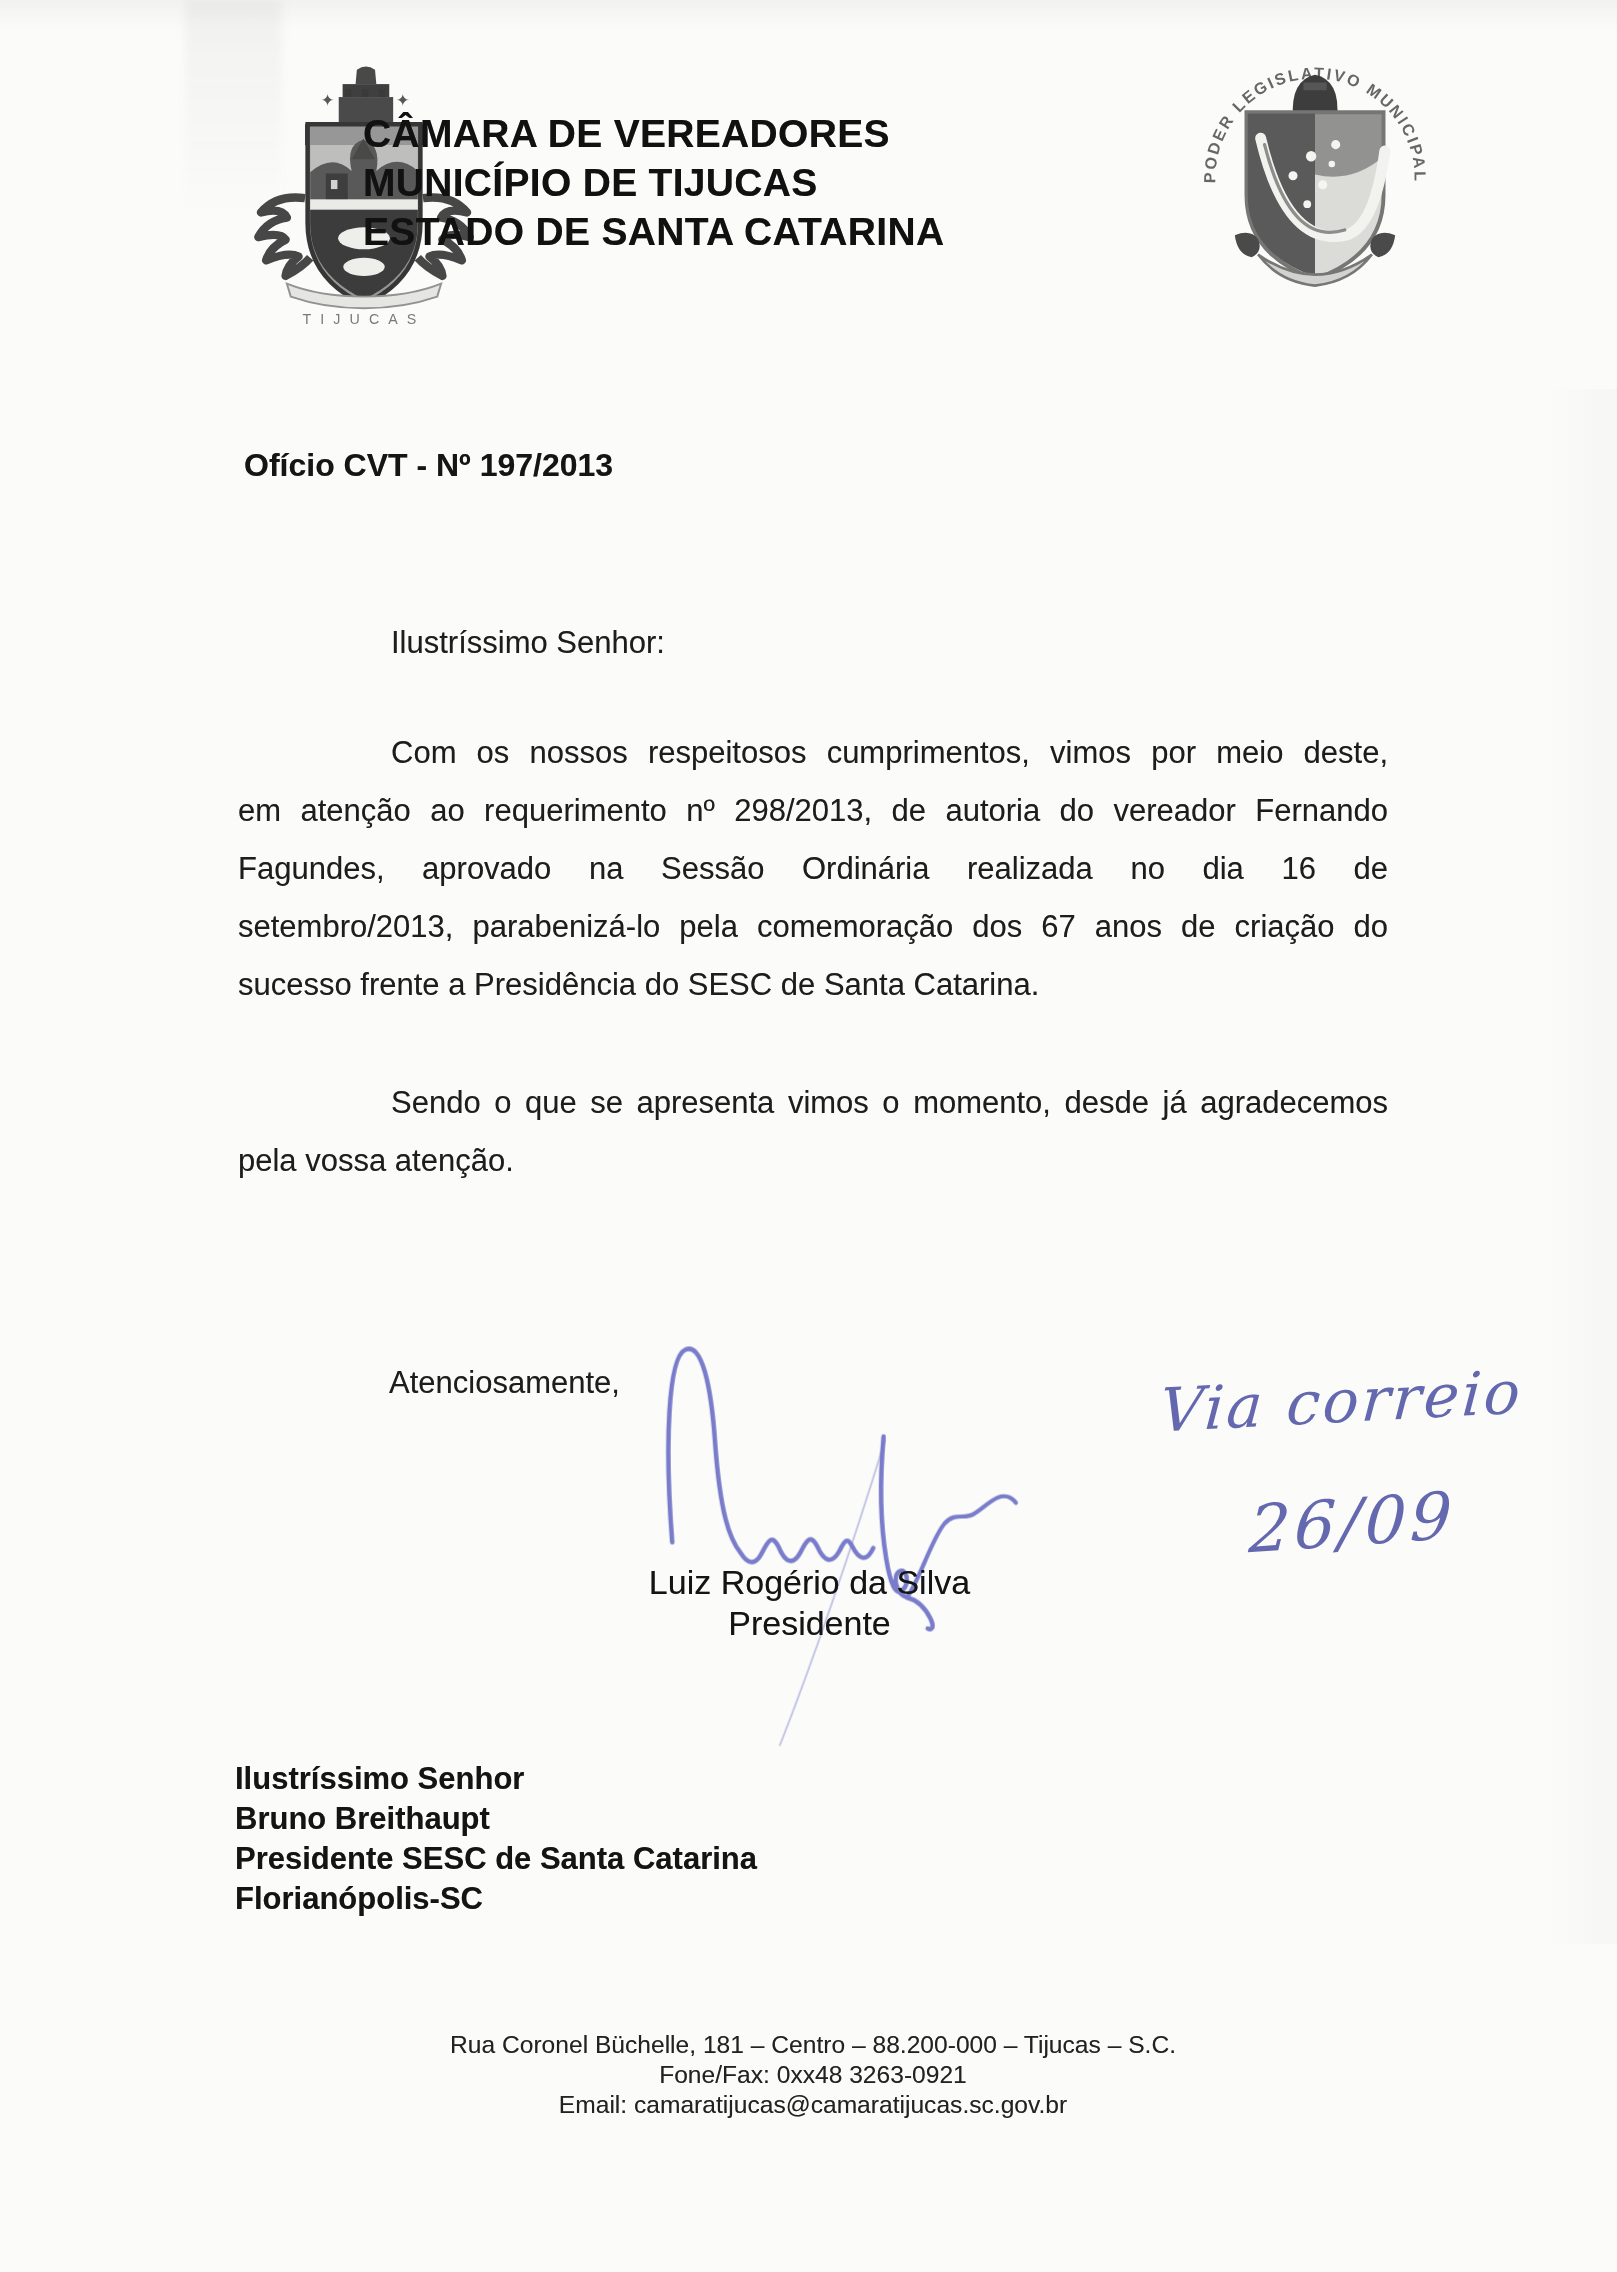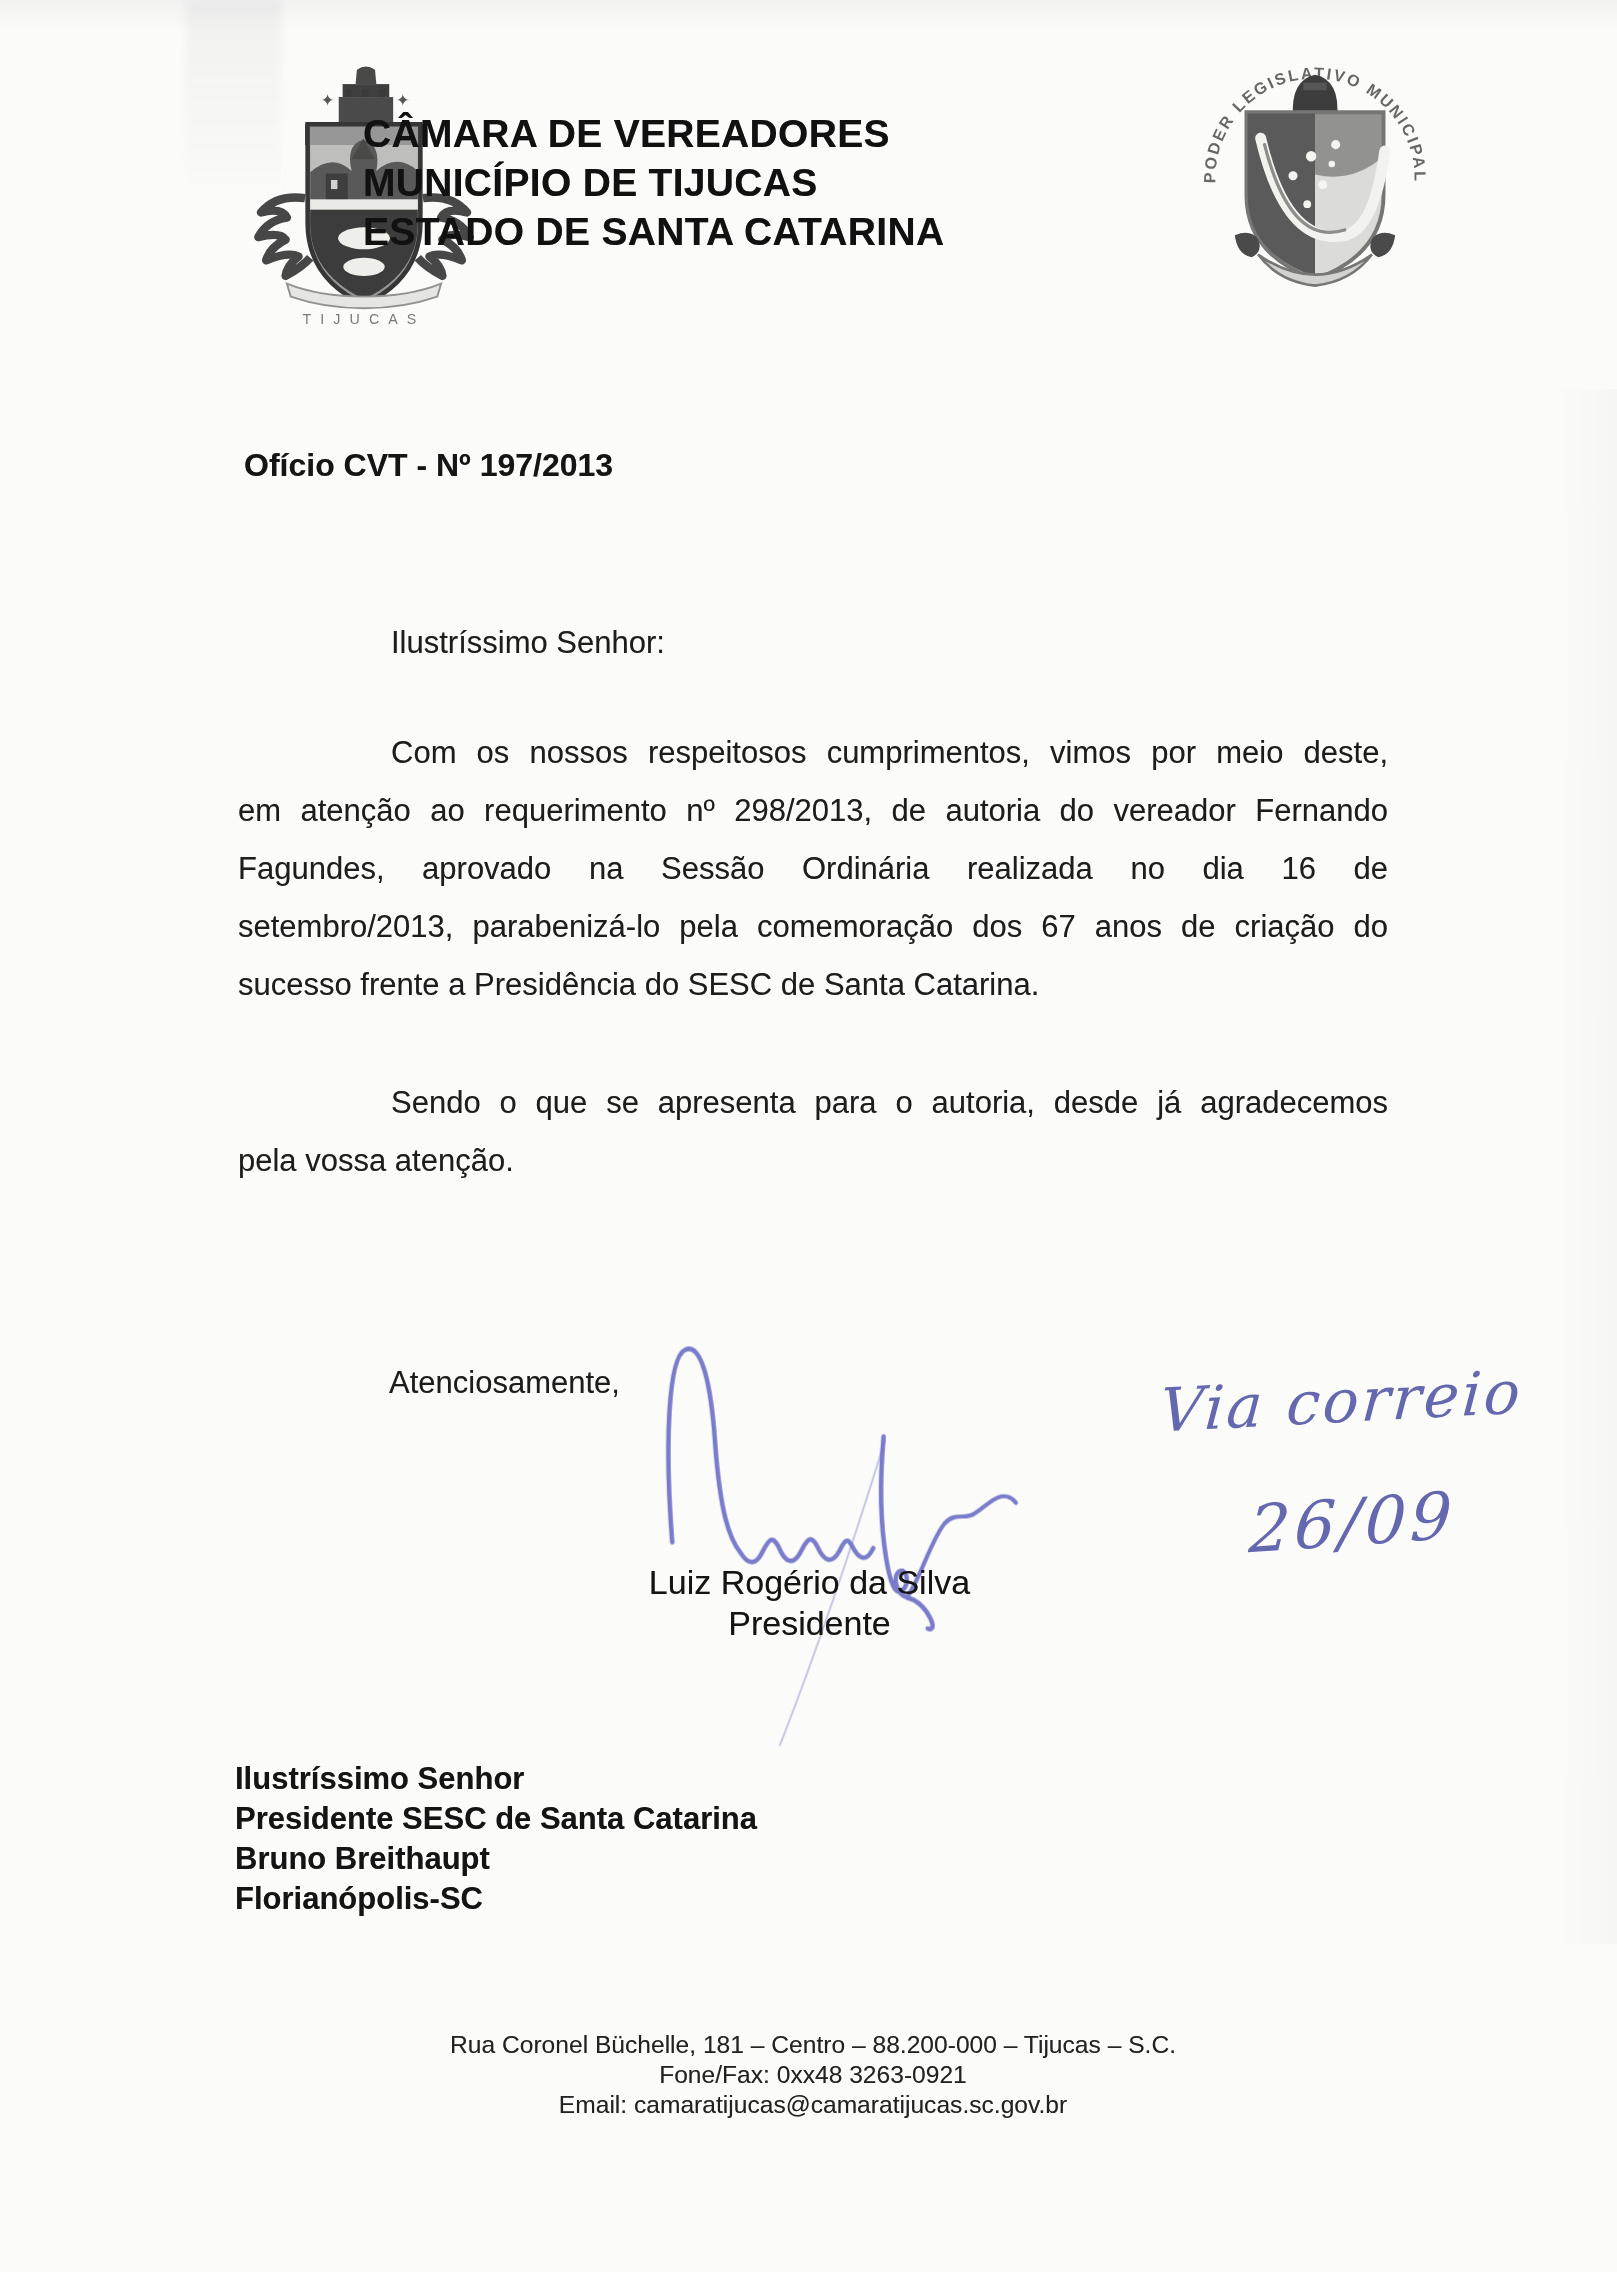--- a/index.html
+++ b/index.html
@@ -183,21 +183,21 @@
 
   <div class="para p1">
     <div class="bline indent">Com os nossos respeitosos cumprimentos, vimos por meio deste,</div>
     <div class="bline">em atenção ao requerimento nº 298/2013, de autoria do vereador Fernando</div>
     <div class="bline">Fagundes, aprovado na Sessão Ordinária realizada no dia 16 de</div>
     <div class="bline">setembro/2013, parabenizá-lo pela comemoração dos 67 anos de criação do</div>
     <div class="bline last">sucesso frente a Presidência do SESC de Santa Catarina.</div>
   </div>
 
   <div class="para p2">
-    <div class="bline indent">Sendo o que se apresenta para o autoria, desde já agradecemos</div>
+    <div class="bline indent">Sendo o que se apresenta vimos o momento, desde já agradecemos</div>
     <div class="bline last">pela vossa atenção.</div>
   </div>
 
   <div class="closing-word">Atenciosamente,</div>
 
   <svg class="signature" viewBox="0 0 620 680">
     <g fill="none" stroke="#6a6ec5" stroke-linecap="round" stroke-linejoin="round" opacity="0.9">
 
       <path stroke-width="7" d="M 42 335
         C 30 180 36 50 62 38
@@ -233,22 +233,22 @@
   <div class="signer">
     <div class="signer-name">Luiz Rogério da Silva</div>
     <div class="signer-title">Presidente</div>
   </div>
 
   <div class="hw hw1">Via correio</div>
   <div class="hw hw2">26/09</div>
 
   <div class="recipient">
     <div>Ilustríssimo Senhor</div>
+    <div>Bruno Breithaupt</div>
     <div>Presidente SESC de Santa Catarina</div>
-    <div>Bruno Breithaupt</div>
     <div>Florianópolis-SC</div>
   </div>
 
   <div class="footer">
     <div>Rua Coronel Büchelle, 181 – Centro – 88.200-000 – Tijucas – S.C.</div>
     <div>Fone/Fax: 0xx48 3263-0921</div>
     <div>Email: camaratijucas@camaratijucas.sc.gov.br</div>
   </div>
 
 </div>

